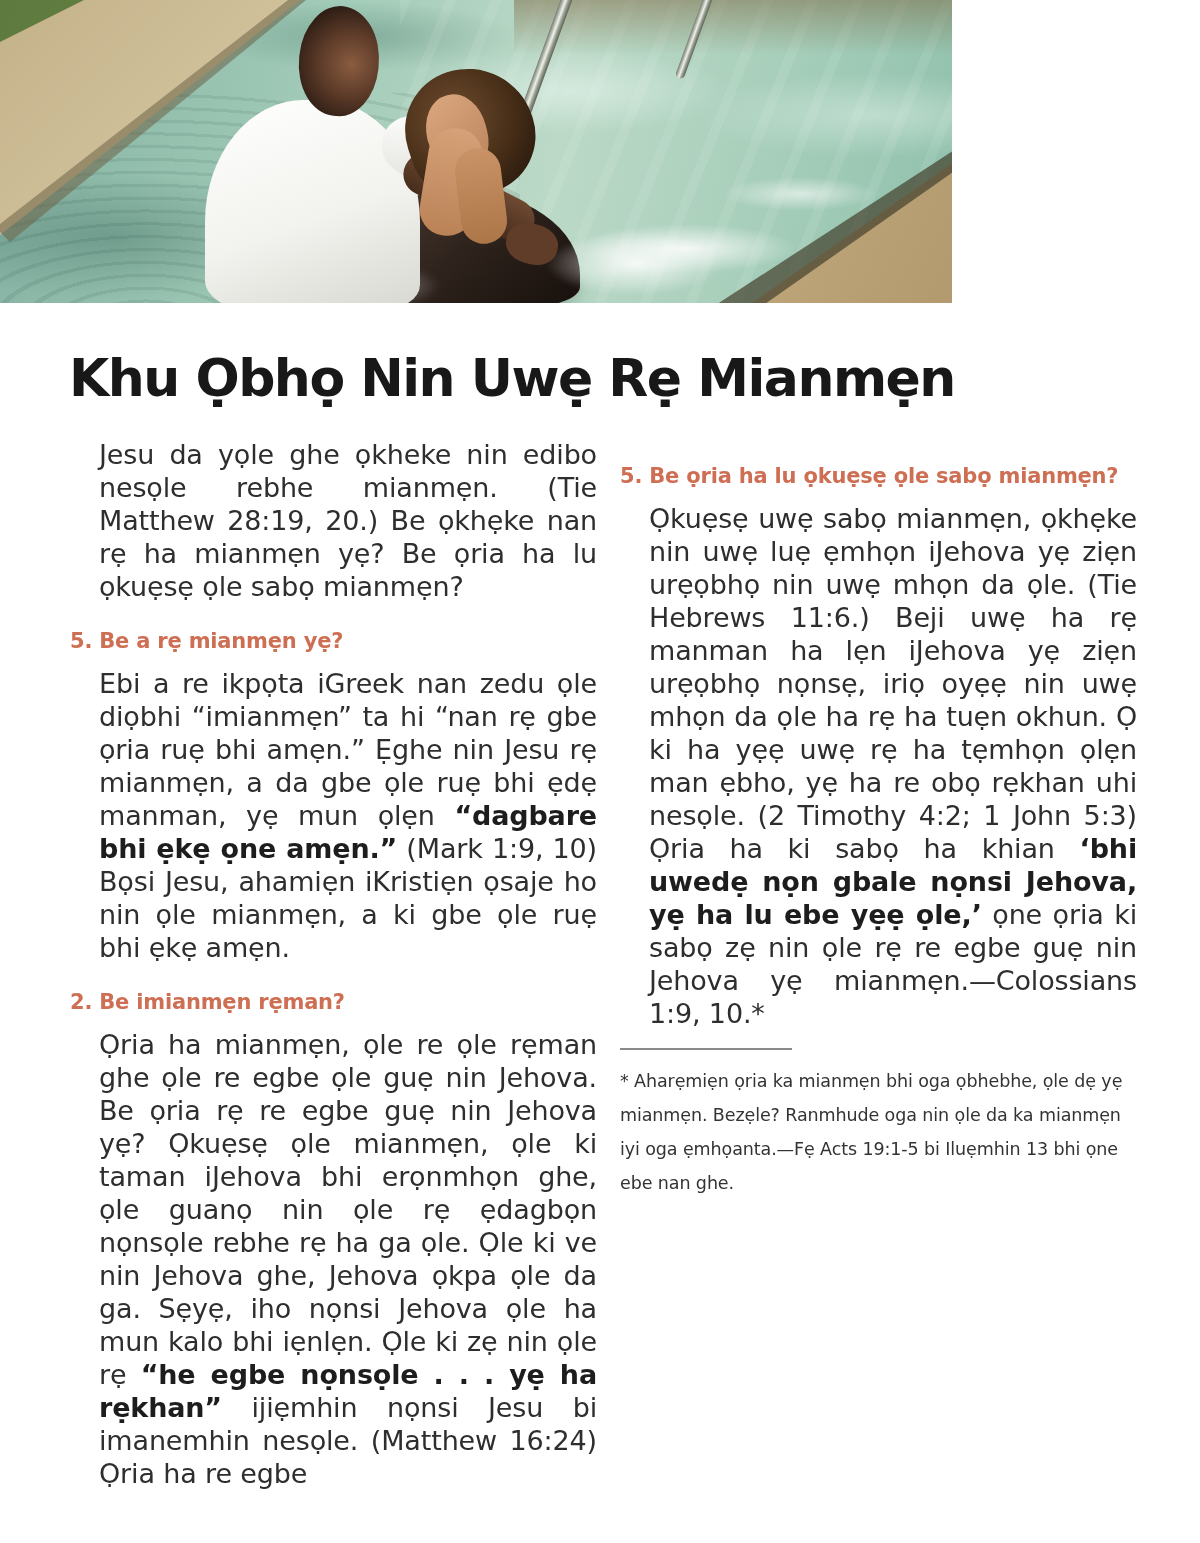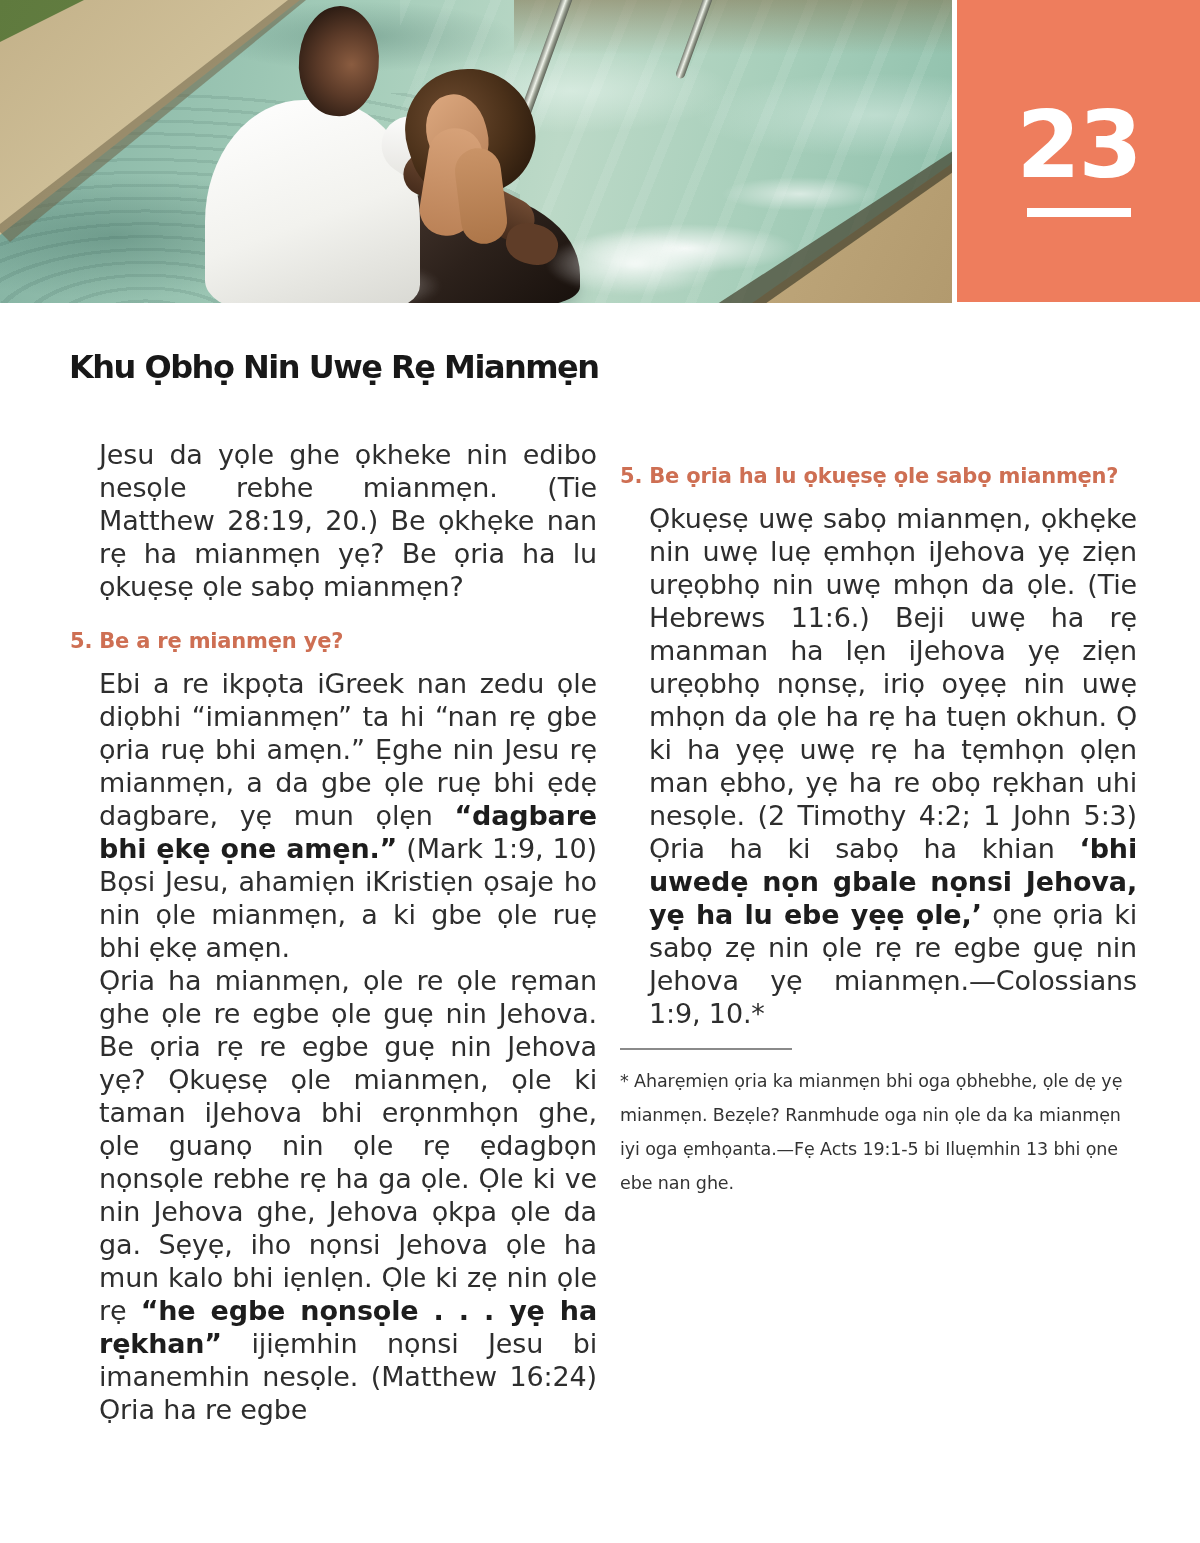--- a/index.html
+++ b/index.html
@@ -145,21 +145,21 @@
   .chapter-number{
     color:#ffffff;font-weight:bold;font-size:92px;line-height:1;letter-spacing:-2px;
   }
   .chapter-underline{
     width:104px;height:9px;background:#ffffff;margin-top:16px;
   }
 
   
   .page-title{
     position:absolute;left:69px;top:350px;width:1070px;
-    font-size:32px;font-weight:bold;color:#181818;letter-spacing:-1.5px;
+    font-size:52px;font-weight:bold;color:#181818;letter-spacing:-1.5px;
     line-height:1.1;
   }
   .col{position:absolute;top:438px;color:#2e2e2e;}
   .col-left{left:70px;width:527px;}
   .col-right{left:620px;width:517px;}
   .col p{
     font-size:27px;line-height:33px;letter-spacing:-0.15px;
     text-align:justify;padding-left:29px;color:#2e2e2e;
   }
   .col h2{
@@ -200,31 +200,28 @@
     <div class="man-sleeve"></div>
     <div class="man-forearm"></div>
     <div class="man-hand"></div>
     <div class="man-head"></div>
     <div class="woman-hair"></div>
     <div class="woman-face"></div>
     <div class="woman-arm-1"></div>
     <div class="woman-arm-2"></div>
   </div>
 
-  <div class="chapter-box">
-    <div class="chapter-number">23</div>
-    <div class="chapter-underline"></div>
-  </div>
 
   <h1 class="page-title">Khu Ọbhọ Nin Uwẹ Rẹ Mianmẹn</h1>
 
   <div class="col col-left">
     <p>Jesu da yọle ghe ọkheke nin edibo nesọle rebhe mianmẹn. (Tie Matthew 28:19, 20.) Be ọkhẹke nan rẹ ha mianmẹn yẹ? Be ọria ha lu ọkuẹsẹ ọle sabọ mianmẹn?</p>
     <h2>5. Be a rẹ mianmẹn yẹ?</h2>
-    <p><span>Ebi a re ikpọta iGreek nan zedu ọle diọbhi “imianmẹn” ta hi “nan rẹ gbe ọria ruẹ bhi amẹn.” Ẹghe nin Jesu rẹ mianmẹn, a da gbe ọle ruẹ bhi ẹdẹ dagbare, yẹ mun ọlẹn </span><b>“dagbare bhi ẹkẹ ọne amẹn.”</b><span> (Mark 1:9, 10) Bọsi Jesu, ahamiẹn iKristiẹn ọsaje ho nin ọle mianmẹn, a ki gbe ọle ruẹ bhi ẹkẹ amẹn.</span></p>
+    <p><span>Ebi a re ikpọta iGreek nan zedu ọle diọbhi “imianmẹn” ta hi “nan rẹ gbe ọria ruẹ bhi amẹn.” Ẹghe nin Jesu rẹ mianmẹn, a da gbe ọle ruẹ bhi ẹdẹ manman, yẹ mun ọlẹn </span><b>“dagbare bhi ẹkẹ ọne amẹn.”</b><span> (Mark 1:9, 10) Bọsi Jesu, ahamiẹn iKristiẹn ọsaje ho nin ọle mianmẹn, a ki gbe ọle ruẹ bhi ẹkẹ amẹn.</span></p>
+    <h2>2. Be imianmẹn rẹman?</h2>
     <p><span>Ọria ha mianmẹn, ọle re ọle rẹman ghe ọle re egbe ọle guẹ nin Jehova. Be ọria rẹ re egbe guẹ nin Jehova yẹ? Ọkuẹsẹ ọle mianmẹn, ọle ki taman iJehova bhi erọnmhọn ghe, ọle guanọ nin ọle rẹ ẹdagbọn nọnsọle rebhe rẹ ha ga ọle. Ọle ki ve nin Jehova ghe, Jehova ọkpa ọle da ga. Sẹyẹ, iho nọnsi Jehova ọle ha mun kalo bhi iẹnlẹn. Ọle ki zẹ nin ọle rẹ </span><b>“he egbe nọnsọle . . . yẹ ha rẹkhan”</b><span> ijiẹmhin nọnsi Jesu bi imanemhin nesọle. (Matthew 16:24) Ọria ha re egbe</span></p>
   </div>
 
   <div class="col col-right">
     <h2>5. Be ọria ha lu ọkuẹsẹ ọle sabọ mianmẹn?</h2>
     <p><span>Ọkuẹsẹ uwẹ sabọ mianmẹn, ọkhẹke nin uwẹ luẹ ẹmhọn iJehova yẹ ziẹn urẹọbhọ nin uwẹ mhọn da ọle. (Tie Hebrews 11:6.) Beji uwẹ ha rẹ manman ha lẹn iJehova yẹ ziẹn urẹọbhọ nọnsẹ, iriọ oyẹẹ nin uwẹ mhọn da ọle ha rẹ ha tuẹn okhun. Ọ ki ha yẹẹ uwẹ rẹ ha tẹmhọn ọlẹn man ẹbho, yẹ ha re obọ rẹkhan uhi nesọle. (2 Timothy 4:2; 1 John 5:3) Ọria ha ki sabọ ha khian </span><b>‘bhi uwedẹ nọn gbale nọnsi Jehova, yẹ ha lu ebe yẹẹ ọle,’</b><span> ọne ọria ki sabọ zẹ nin ọle rẹ re egbe guẹ nin Jehova yẹ mianmẹn.—Colossians 1:9, 10.*</span></p>
     <div class="footnote">
       <div class="footnote-rule"></div>
       <div class="footnote-text">* Aharẹmiẹn ọria ka mianmẹn bhi oga ọbhebhe, ọle dẹ yẹ mianmẹn. Bezẹle? Ranmhude oga nin ọle da ka mianmẹn iyi oga ẹmhọanta.—Fẹ Acts 19:1-5 bi Iluẹmhin 13 bhi ọne ebe nan ghe.</div>
     </div>

